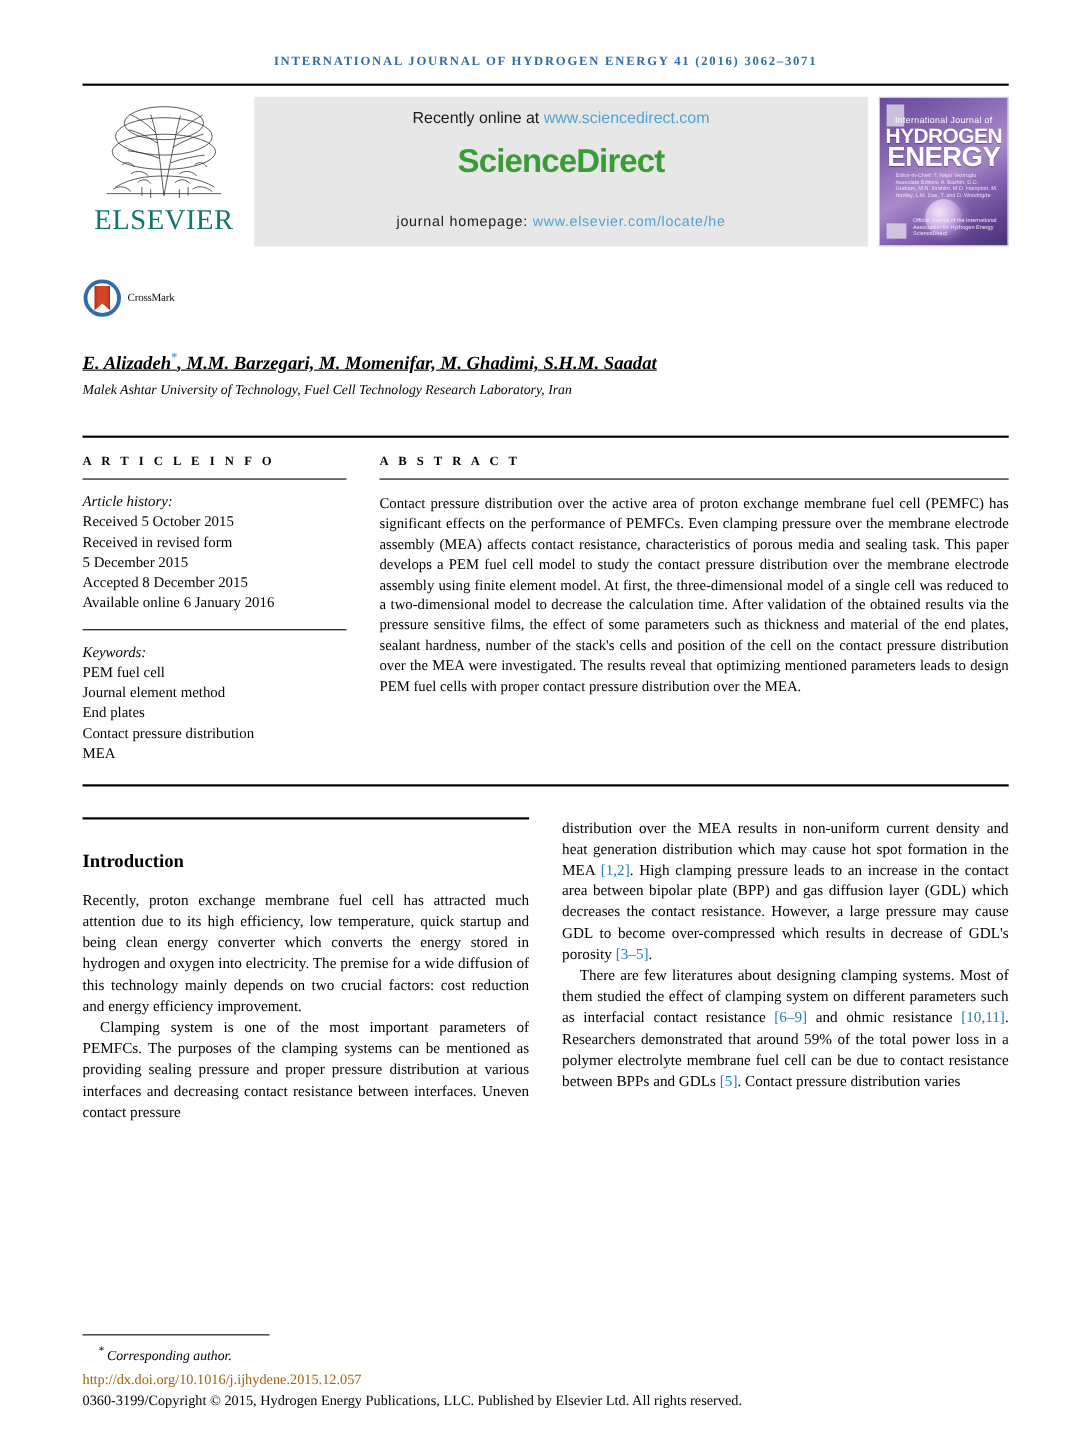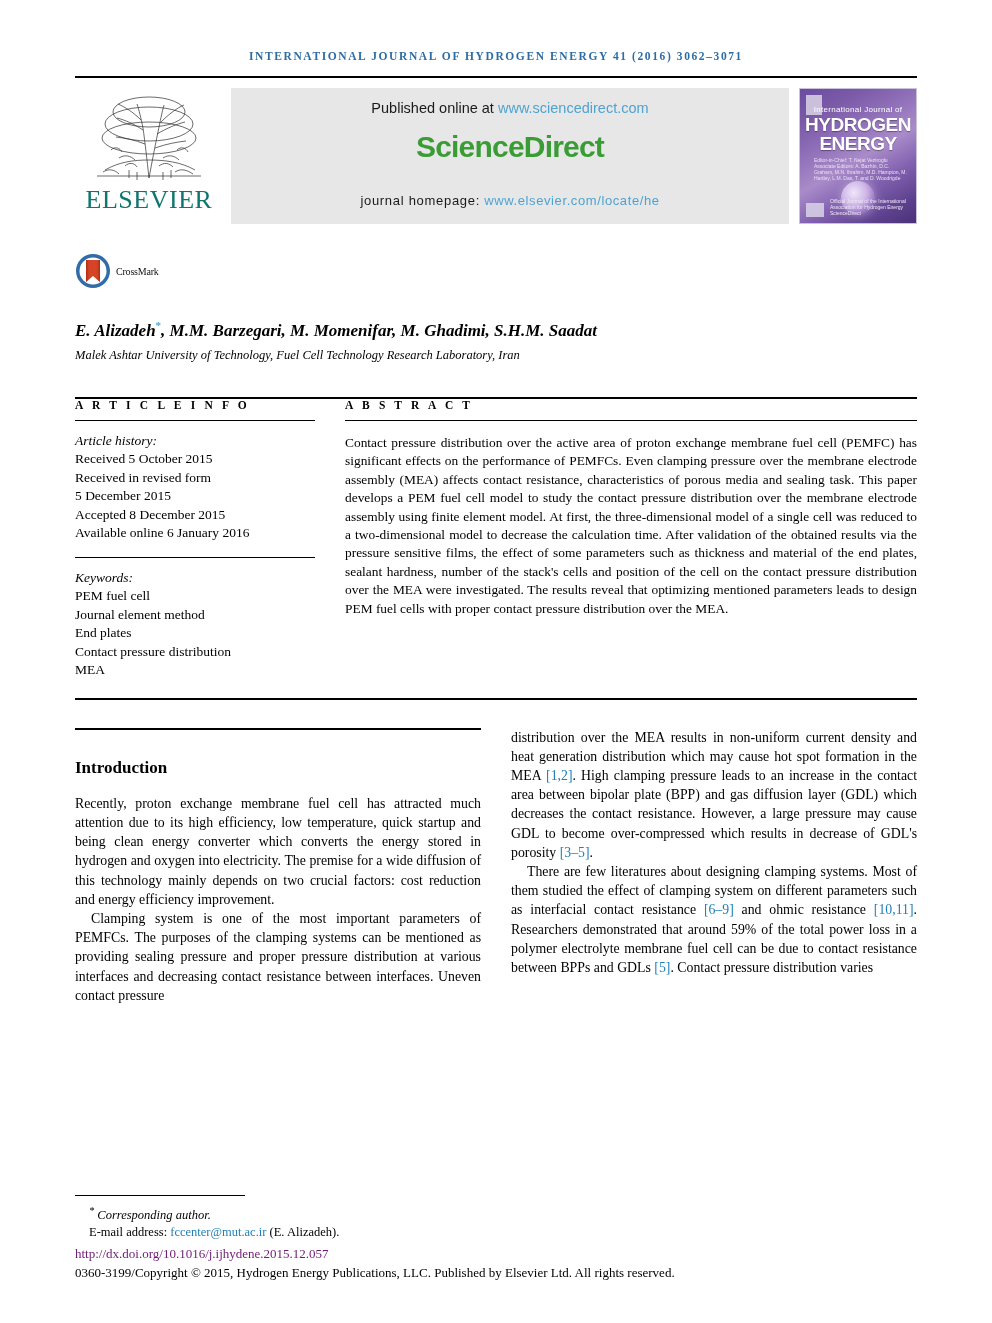--- a/index.html
+++ b/index.html
@@ -120,21 +120,21 @@
     font-family: "Liberation Sans", sans-serif;
     font-weight: bold; font-size: 19px;
     letter-spacing: -0.5px;
     line-height: 19px;
     text-shadow: 0 1px 1px rgba(0,0,0,.35);
   }
   .cover .cov-h2 {
     position: absolute; top: 45px; left: 0; right: 0;
     text-align: center; color: #fff;
     font-family: "Liberation Sans", sans-serif;
-    font-weight: bold; font-size: 19px;
+    font-weight: bold; font-size: 25px;
     letter-spacing: -0.5px;
     line-height: 19px;
     text-shadow: 0 1px 1px rgba(0,0,0,.35);
   }
   .cover .cov-eds {
     position: absolute; top: 68px; left: 14px; right: 8px;
     color: #e9e0f2; font-size: 5px; line-height: 6px;
     font-family: "Liberation Sans", sans-serif;
   }
   .cover .cov-orb {
@@ -183,33 +183,35 @@
     color: #111;
     letter-spacing: -0.2px;
   }
 
   .authors {
     margin: 30px 75px 0 75px;
     font-family: "Liberation Serif", serif;
     font-style: italic;
     font-weight: bold;
     font-size: 17px;
+    text-decoration: underline;
   }
   .authors sup { color: #4fa3d1; font-size: 11px; font-style: normal; }
   .affil {
     margin: 7px 75px 0 75px;
     font-family: "Liberation Serif", serif;
     font-style: italic;
     font-size: 12.5px;
   }
 
   
   .info-abstract {
     margin: 34px 75px 0 75px;
     border-top: 2px solid #000;
+    padding-top: 16px;
     display: flex;
     gap: 30px;
   }
   .col-info { flex: 0 0 240px; }
   .col-abstract { flex: 1 1 auto; }
   .sec-head {
     font-family: "Liberation Serif", serif;
     font-size: 11.5px;
     font-weight: bold;
     letter-spacing: 3.2px;
@@ -289,21 +291,21 @@
   .fn-line {
     font-family: "Liberation Serif", serif;
     font-size: 12.5px;
     line-height: 17px;
     font-style: italic;
   }
   .fn-line.normal { font-style: normal; }
   .fn-indent { padding-left: 14px; }
   .fn-mail-link { color: #1f7fb5; font-style: normal; }
   .doi {
-    color: #701a75;
+    color: #a16207;
     font-family: "Liberation Serif", serif;
     font-size: 13px;
     margin-top: 4px;
     line-height: 17px;
   }
   .issn {
     font-family: "Liberation Serif", serif;
     font-size: 13px;
     margin-top: 2px;
     line-height: 17px;
@@ -343,21 +345,21 @@
           <path d="M40 88 L40 80 M48 90 L48 82 M74 90 L74 82 M82 88 L82 80"></path>
           <path d="M30 68 C36 64 42 66 46 70"></path>
           <path d="M74 68 C80 64 86 66 90 70"></path>
         </g>
       </svg>
       <div class="elsevier-word">ELSEVIER</div>
     </div>
 
     <div class="sd-banner">
       <div class="sd-available">
-        <span>Published online at </span><span class="link">www.sciencedirect.com</span>
+        <span>Recently online at </span><span class="link">www.sciencedirect.com</span>
       </div>
       <div class="sd-logo">
         <span class="sci">ScienceDirect</span>
       </div>
       <div class="sd-homepage">
         <span>journal homepage: </span><span class="link">www.elsevier.com/locate/he</span>
       </div>
     </div>
 
     <div class="cover">
@@ -435,20 +437,17 @@
       <p class="para"><span>There are few literatures about designing clamping systems. Most of them studied the effect of clamping system on different parameters such as interfacial contact resistance </span><span class="cite">[6–9]</span><span> and ohmic resistance </span><span class="cite">[10,11]</span><span>. Researchers demonstrated that around 59% of the total power loss in a polymer electrolyte membrane fuel cell can be due to contact resistance between BPPs and GDLs </span><span class="cite">[5]</span><span>. Contact pressure distribution varies</span></p>
     </div>
   </div>
 
   <div class="footnote">
     <div class="fn-rule"></div>
     <div class="fn-line fn-indent">
       <sup>*</sup>
       <span>Corresponding author.</span>
     </div>
-    <div class="fn-line normal fn-indent">
-      <span style="font-style:normal">E-mail address: </span><span class="fn-mail-link">fccenter@mut.ac.ir</span><span style="font-style:normal"> (E. Alizadeh).</span>
-    </div>
     <div class="doi">http://dx.doi.org/10.1016/j.ijhydene.2015.12.057</div>
     <div class="issn">0360-3199/Copyright © 2015, Hydrogen Energy Publications, LLC. Published by Elsevier Ltd. All rights reserved.</div>
   </div>
 
 </div>
 
 </body></html>

